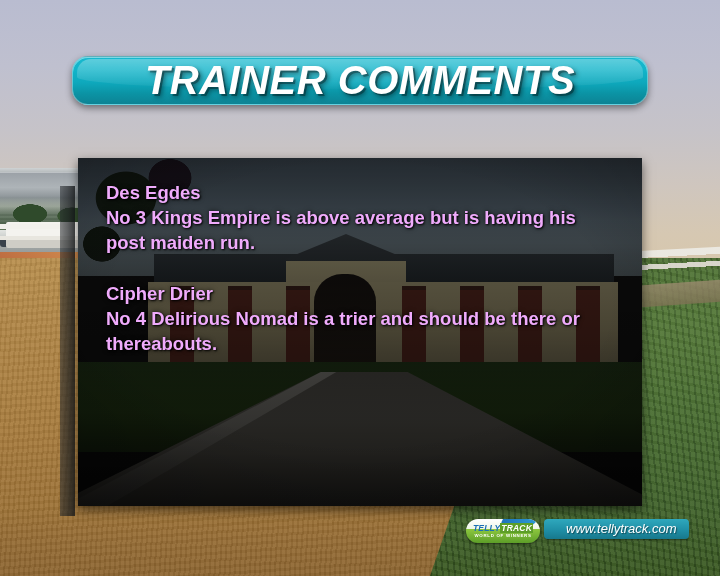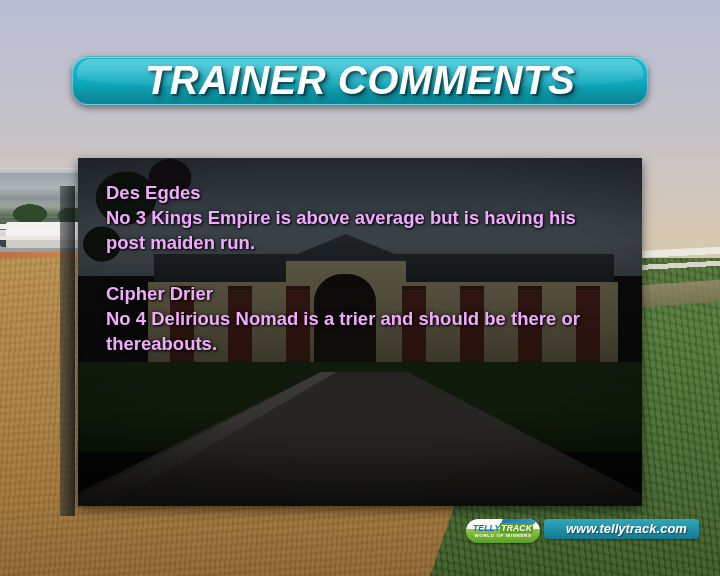--- a/index.html
+++ b/index.html
@@ -348,21 +348,21 @@
   }
   .wm-url {
     margin-left: -12px;
     padding: 3px 12px 3px 22px;
     height: 20px;
     box-sizing: border-box;
     border-radius: 4px;
     background: linear-gradient(to bottom,#2fa8bd 0%,#1f8fa6 55%,#17788c 100%);
     color: #ffffff;
     font-size: 13px;
-    font-weight: bold;
+    font-weight: normal;
     font-style: italic;
     line-height: 14px;
     text-shadow: 1px 1px 1px rgba(0,0,0,.45);
     box-shadow: 0 1px 2px rgba(0,0,0,.45);
   }
 </style>
 </head>
 <body>
 
 <div id="screen">

